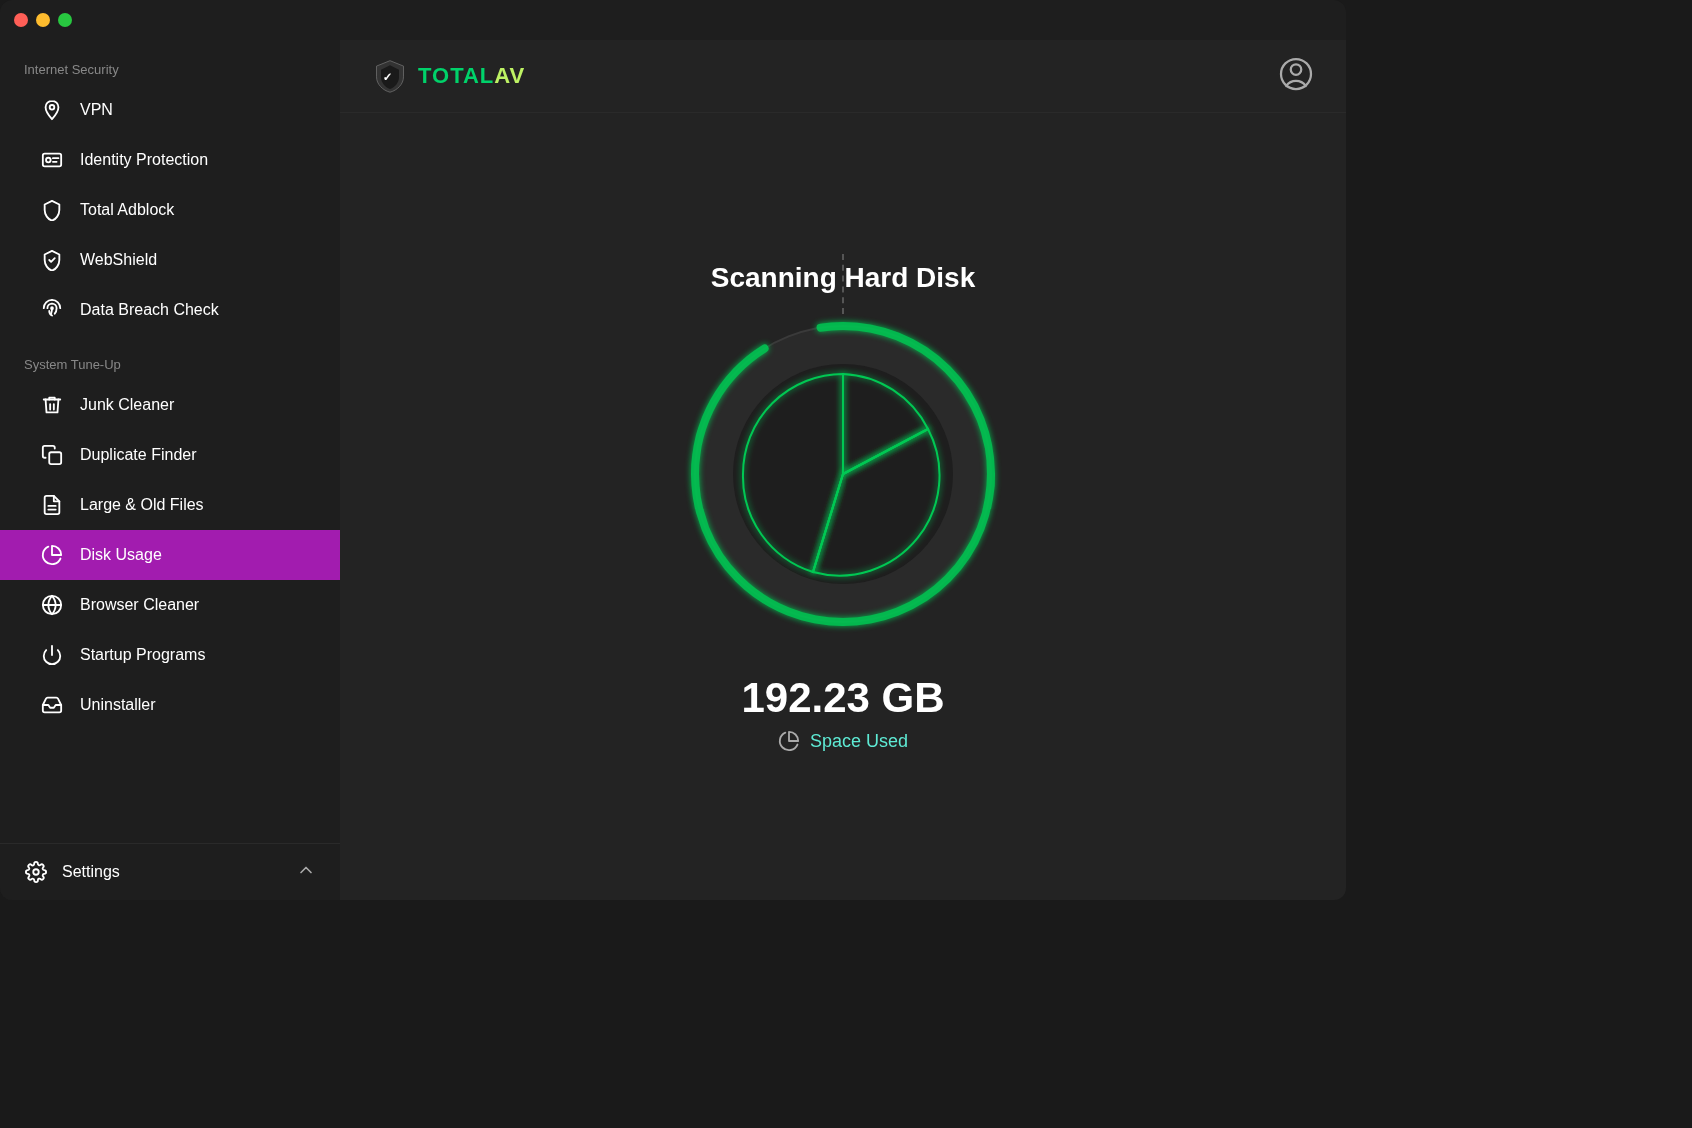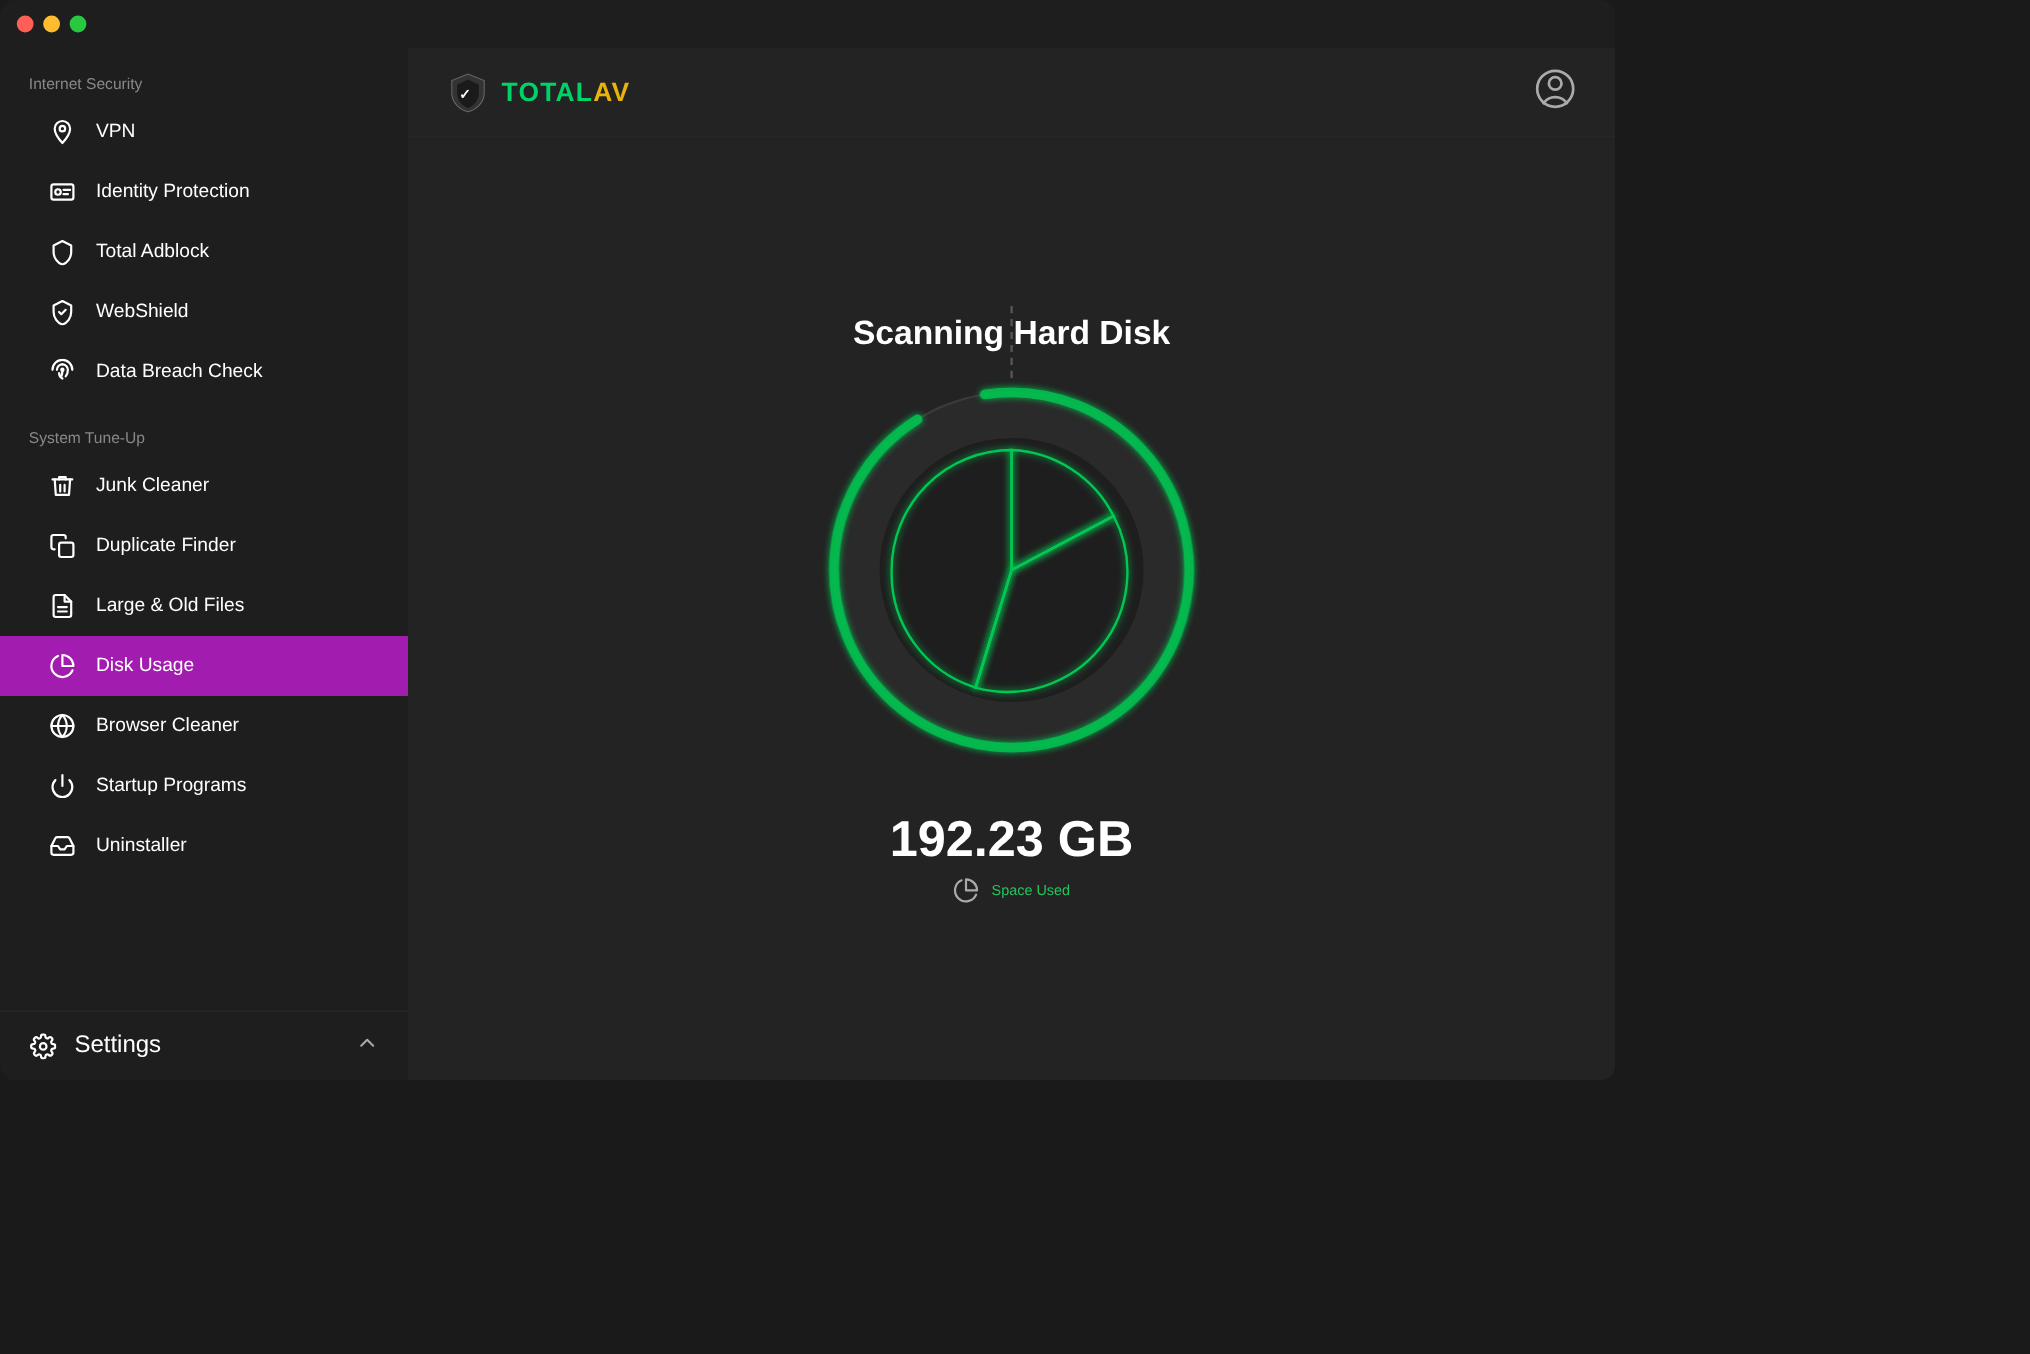--- a/index.html
+++ b/index.html
@@ -102,21 +102,21 @@
       justify-content: space-between;
       cursor: pointer;
       background: #1e1e1e;
     }
     .sidebar-footer-left {
       display: flex;
       align-items: center;
       gap: 14px;
     }
     .sidebar-footer-label {
-      font-size: 20px;
+      font-size: 16px;
       font-weight: 500;
     }
 
     
     .main-content {
       flex: 1;
       background: #232323;
       display: flex;
       flex-direction: column;
       align-items: center;
@@ -216,22 +216,22 @@
     .disk-size {
       font-size: 42px;
       font-weight: 700;
       color: #ffffff;
     }
 
     .space-used-label {
       display: flex;
       align-items: center;
       gap: 10px;
-      color: #22c55e;
-      font-size: 12px;
+      color: #5eead4;
+      font-size: 18px;
     }
     .space-used-label svg {
       width: 22px; height: 22px;
       color: #aaa;
     }
   </style>
 </head>
 <body>
 
 <div class="title-bar">
@@ -403,21 +403,21 @@
 
     <div class="main-header">
       <div class="logo-area">
 
         <svg class="logo-icon" viewBox="0 0 40 40" fill="none">
           <path d="M20 3 L5 9 L5 21 C5 29 12 36 20 38 C28 36 35 29 35 21 L35 9 Z" fill="#333" stroke="#666" stroke-width="1"></path>
           <path d="M20 8 L10 13 L10 21 C10 27 14.5 32.5 20 34.5 C25.5 32.5 30 27 30 21 L30 13 Z" fill="#1a1a1a"></path>
           <text x="12" y="26" font-size="13" font-weight="bold" fill="white" font-family="Arial">✓</text>
         </svg>
         <span class="logo-text">
-          <span>TOTAL</span><span style="color:#eab308">AV</span>
+          <span>TOTAL</span><span style="color:#bef264">AV</span>
         </span>
       </div>
       <div>
         <svg class="user-icon" viewBox="0 0 24 24" fill="none" stroke="#aaa" stroke-width="1.5" stroke-linecap="round" stroke-linejoin="round">
           <circle cx="12" cy="12" r="10"></circle>
           <circle cx="12" cy="9" r="3.5"></circle>
           <path d="M5.5 20a8 8 0 0 1 13 0"></path>
         </svg>
       </div>
     </div>

